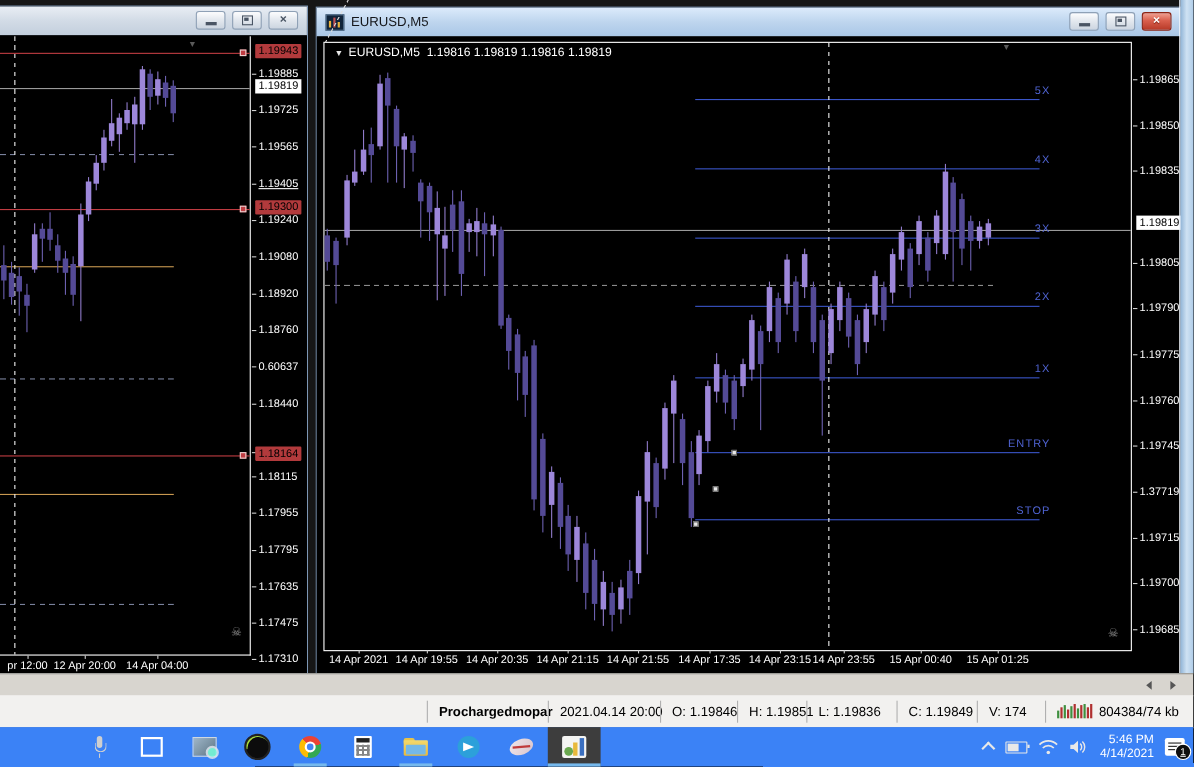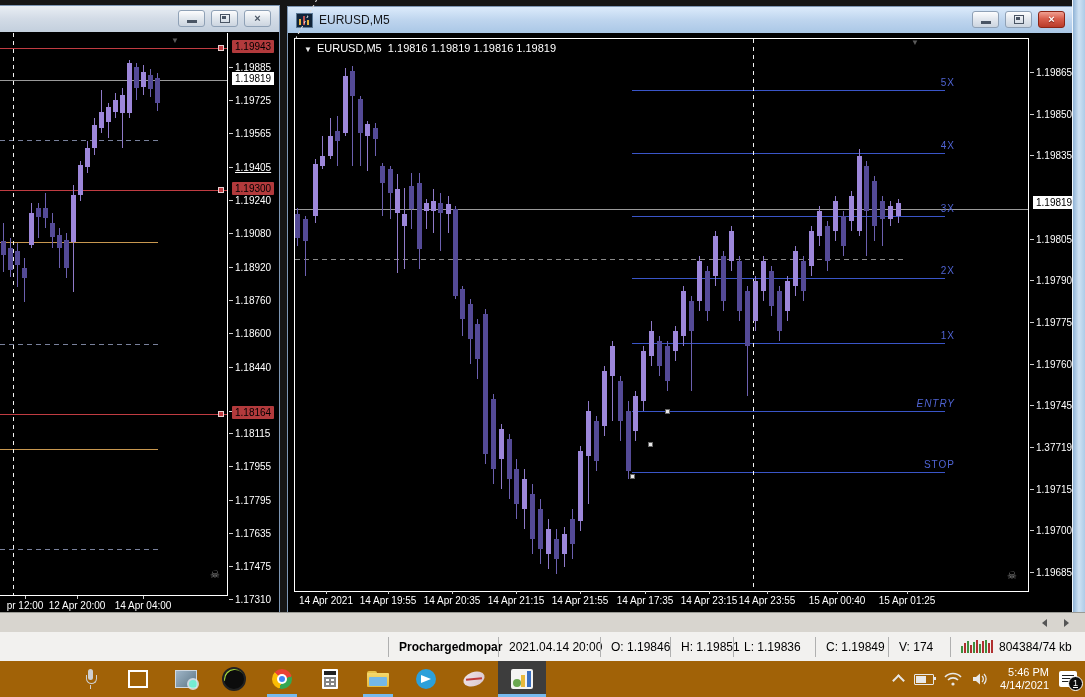--- a/index.html
+++ b/index.html
@@ -59,21 +59,21 @@
   .tri-l{width:0;height:0;border-top:4px solid transparent;border-bottom:4px solid transparent;border-right:5px solid #555;}
   .tri-r{width:0;height:0;border-top:4px solid transparent;border-bottom:4px solid transparent;border-left:5px solid #555;}
   .statusbar{position:absolute;left:0;top:632px;width:1085px;height:29px;background:#f2f1ef;
       border-bottom:1px solid #8a8a8a;display:flex;align-items:center;font-size:12px;color:#000;}
   .sb-spacer{width:388px;height:100%;}
   .sb-item{height:20px;line-height:20px;border-left:1px solid #b0b0b0;padding-left:10px;box-sizing:border-box;white-space:nowrap;}
   .sb-traffic{display:flex;align-items:center;gap:6px;}
   .traffic-bars{display:flex;align-items:flex-end;gap:1px;height:13px;}
   .traffic-bars i{display:block;width:2px;}
   
-  .taskbar{position:absolute;left:0;top:661px;width:1085px;height:36px;background:#a16207;display:flex;align-items:center;}
+  .taskbar{position:absolute;left:0;top:661px;width:1085px;height:36px;background:#3b82f6;display:flex;align-items:center;}
   .tb-icons{display:flex;margin-left:66px;}
   .tb-tile{width:48px;height:36px;display:flex;align-items:center;justify-content:center;position:relative;}
   .tb-tile.running:after{content:"";position:absolute;left:9px;right:9px;bottom:0;height:3px;background:#76b9ed;}
   .tb-tile.active-app{background:#3d3d3d;}
   .tb-tile.active-app:after{content:"";position:absolute;left:0;right:0;bottom:0;height:3px;background:#76b9ed;}
   .tray{position:absolute;right:0;top:0;height:36px;display:flex;align-items:center;gap:10px;padding-right:8px;}
   .clock{color:#fff;font-size:11px;text-align:right;line-height:13px;}
   
   .ic-mic{width:10px;height:20px;position:relative;}
   .ic-mic b{position:absolute;left:3px;top:0;width:5px;height:11px;background:#cfcfcf;border-radius:3px;}
@@ -206,21 +206,21 @@
             <div class="plabel" style="top: 29px;">1.19885</div>
             <div class="plabel cur" style="top: 40px;">1.19819</div>
             <div class="plabel" style="top: 62px;">1.19725</div>
             <div class="plabel" style="top: 95px;">1.19565</div>
             <div class="plabel" style="top: 129px; text-decoration: underline;">1.19405</div>
             <div class="plabel red" style="top: 150px;">1.19300</div>
             <div class="plabel" style="top: 162px;">1.19240</div>
             <div class="plabel" style="top: 195px;">1.19080</div>
             <div class="plabel" style="top: 229px;">1.18920</div>
             <div class="plabel" style="top: 262px;">1.18760</div>
-            <div class="plabel" style="top: 295px;">1.18600</div>
+            <div class="plabel" style="top: 295px;">0.60637</div>
             <div class="plabel" style="top: 329px;">1.18440</div>
             <div class="plabel" style="top: 373px;">1.18275</div>
             <div class="plabel red" style="top: 374px;">1.18164</div>
             <div class="plabel" style="top: 395px;">1.18115</div>
             <div class="plabel" style="top: 428px;">1.17955</div>
             <div class="plabel" style="top: 462px;">1.17795</div>
             <div class="plabel" style="top: 495px;">1.17635</div>
             <div class="plabel" style="top: 528px;">1.17475</div>
             <div class="plabel" style="top: 561px;">1.17310</div>
           </div>
@@ -266,21 +266,21 @@
             <div class="lvl-label" style="right: 73px; top: 38px;">5X</div>
             <div class="hline" style="left: 337px; width: 313px; top: 114px; background: rgb(58, 85, 200);"></div>
             <div class="lvl-label" style="right: 73px; top: 101px;">4X</div>
             <div class="hline" style="left: 337px; width: 313px; top: 177px; background: rgb(58, 85, 200);"></div>
             <div class="lvl-label" style="right: 73px; top: 164px;">3X</div>
             <div class="hline" style="left: 337px; width: 313px; top: 239px; background: rgb(58, 85, 200);"></div>
             <div class="lvl-label" style="right: 73px; top: 226px;">2X</div>
             <div class="hline" style="left: 337px; width: 313px; top: 304px; background: rgb(58, 85, 200);"></div>
             <div class="lvl-label" style="right: 73px; top: 291px;">1X</div>
             <div class="hline" style="left: 337px; width: 313px; top: 372px; background: rgb(58, 85, 200);"></div>
-            <div class="lvl-label" style="right: 73px; top: 359px; font-style: italic;">ENTRY</div>
+            <div class="lvl-label" style="right: 73px; top: 359px;">ENTRY</div>
             <div class="hline" style="left: 337px; width: 313px; top: 433px; background: rgb(58, 85, 200);"></div>
             <div class="lvl-label" style="right: 73px; top: 420px;">STOP</div>
             <div class="vdash" style="left: 458px; top: 0px; height: 552px;"></div>
             <div class="candle" style="left: 2px; top: 169px; width: 1px; height: 38px; background: rgb(108, 96, 176);"></div>
             <div class="candle" style="left: 0px; top: 175px; width: 5px; height: 24px; background: rgb(84, 74, 150);"></div>
             <div class="candle" style="left: 10px; top: 177px; width: 1px; height: 60px; background: rgb(108, 96, 176);"></div>
             <div class="candle" style="left: 8px; top: 180px; width: 5px; height: 22px; background: rgb(84, 74, 150);"></div>
             <div class="candle" style="left: 20px; top: 120px; width: 1px; height: 64px; background: rgb(143, 122, 201);"></div>
             <div class="candle" style="left: 18px; top: 125px; width: 5px; height: 52px; background: rgb(157, 135, 218);"></div>
             <div class="candle" style="left: 27px; top: 97px; width: 1px; height: 33px; background: rgb(143, 122, 201);"></div>

